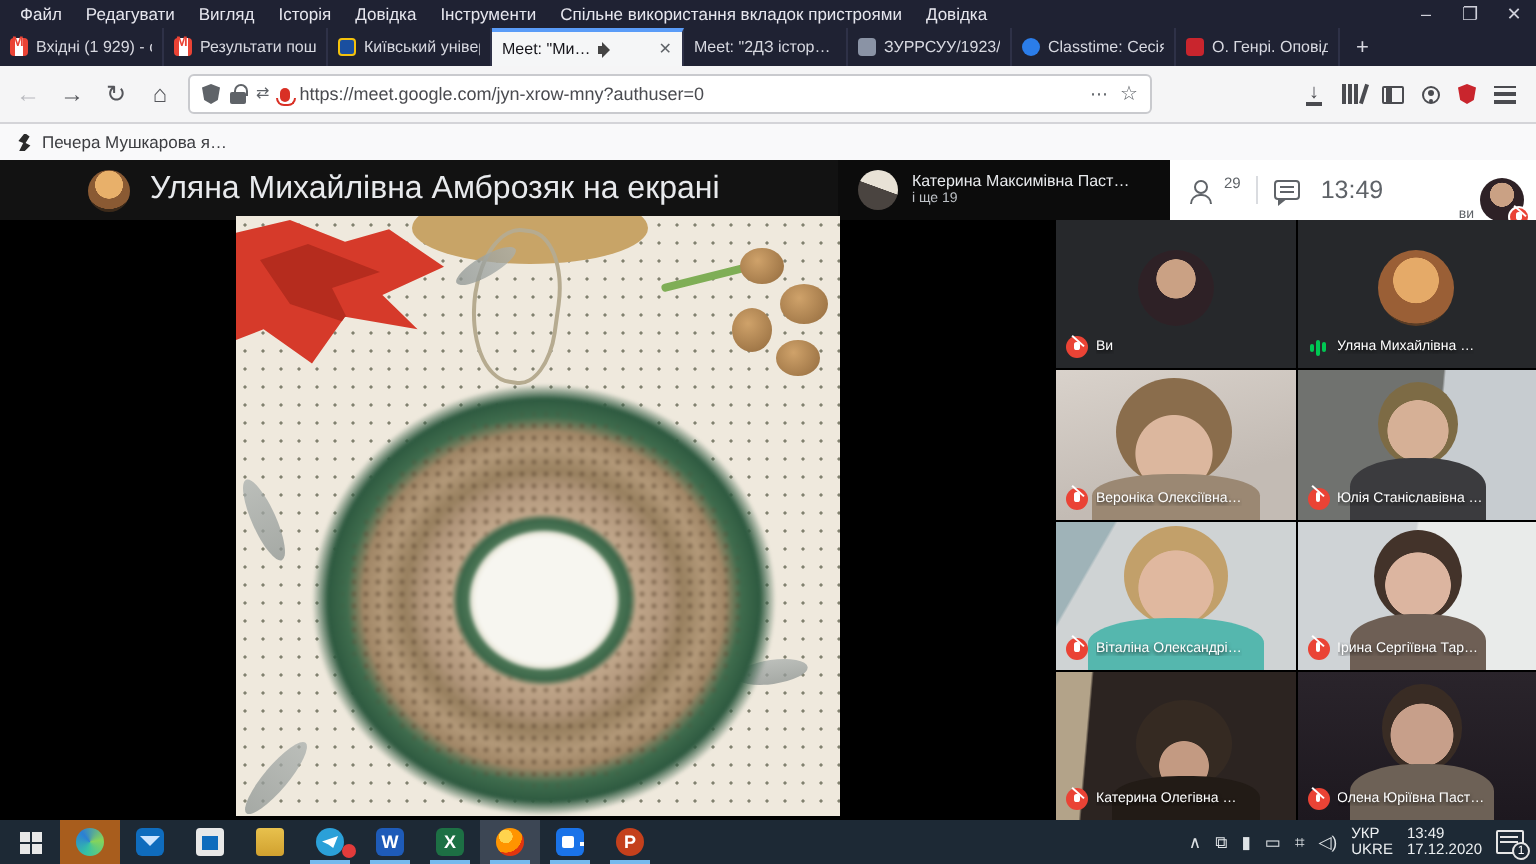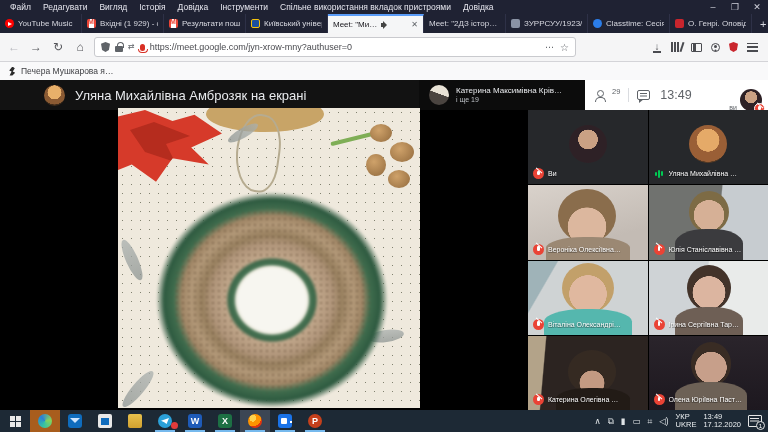--- a/index.html
+++ b/index.html
@@ -66,21 +66,21 @@
   .burger i{height:1.5px;background:#4a4b50;}
 
   
   .bookmarks{position:absolute;left:0;top:62px;width:768px;height:18px;background:#f9f9fa;display:flex;align-items:center;padding-left:8px;gap:5px;font-size:8.5px;color:#3c3d41;}
   .bmico{width:8px;height:9px;background:#2b2b2b;clip-path:polygon(20% 100%,45% 55%,15% 45%,55% 0,85% 20%,60% 55%,90% 70%,55% 100%);}
 
   
   .meet{position:absolute;left:0;top:80px;width:768px;height:330px;background:#050505;overflow:hidden;}
   .banner{position:absolute;left:0;top:0;width:419px;height:30px;background:#121212;display:flex;align-items:center;gap:10px;padding-left:44px;}
   .banner .bav{width:21px;height:21px;border-radius:50%;background:radial-gradient(circle at 50% 35%,#e8b06a 0 40%,#8a5a33 41% 70%,#3c2a1a 71%);}
-  .banner .btxt{color:#e8eaed;font-size:13px;}
+  .banner .btxt{color:#e8eaed;font-size:16px;}
   .pinned{position:absolute;left:419px;top:0;width:166px;height:30px;background:#0c0c0c;display:flex;align-items:center;gap:7px;padding-left:10px;}
   .pinned .bav{width:20px;height:20px;border-radius:50%;background:linear-gradient(200deg,#e8e2d6 0 45%,#4a4440 46%);}
   .pinned .pcol{display:flex;flex-direction:column;line-height:1.15;}
   .pinned .pname{color:#e8eaed;font-size:8px;}
   .pinned .pmore{color:#bdc1c6;font-size:7px;}
   .meettop{position:absolute;left:585px;top:0;width:183px;height:30px;background:#fff;display:flex;align-items:center;gap:8px;padding:0 6px 0 10px;}
   .ppl{position:relative;width:15px;height:11px;}
   .ppl::before{content:"";position:absolute;left:2px;top:0;width:5px;height:5px;border:1.4px solid #5f6368;border-radius:50%;}
   .ppl::after{content:"";position:absolute;left:0;bottom:-1px;width:9px;height:4px;border:1.4px solid #5f6368;border-bottom:none;border-radius:5px 5px 0 0;}
   .pplcnt{font-size:7.5px;color:#5f6368;margin:-8px 0 0 -6px;}
@@ -189,24 +189,20 @@
     <span class="mitem">Довідка</span>
     <div class="winctl">
       <span>–</span>
       <span>❐</span>
       <span>✕</span>
     </div>
   </div>
 
   <div class="tabbar">
     <div class="tab">
-      <span class="ticon youtube-music"></span>
-      <span class="tlabel">YouTube Music</span>
-    </div>
-    <div class="tab">
       <span class="ticon gmail"></span>
       <span class="tlabel">Вхідні (1 929) - о…</span>
     </div>
     <div class="tab">
       <span class="ticon gmail"></span>
       <span class="tlabel">Результати пошу…</span>
     </div>
     <div class="tab">
       <span class="ticon univ"></span>
       <span class="tlabel">Київський універ…</span>
@@ -272,21 +268,21 @@
   <div class="meet">
 
     <div class="banner">
       <span class="bav"></span>
       <span class="btxt">Уляна Михайлівна Амброзяк на екрані</span>
     </div>
 
     <div class="pinned">
       <span class="bav"></span>
       <span class="pcol">
-        <span class="pname">Катерина Максимівна Крів…</span>
+        <span class="pname">Катерина Максимівна Паст…</span>
         <span class="pmore">і ще 19</span>
       </span>
     </div>
 
     <div class="meettop">
       <span class="ppl"></span>
       <span class="pplcnt">29</span>
       <span class="vdiv"></span>
       <span class="chat"></span>
       <span class="mtime">13:49</span>

